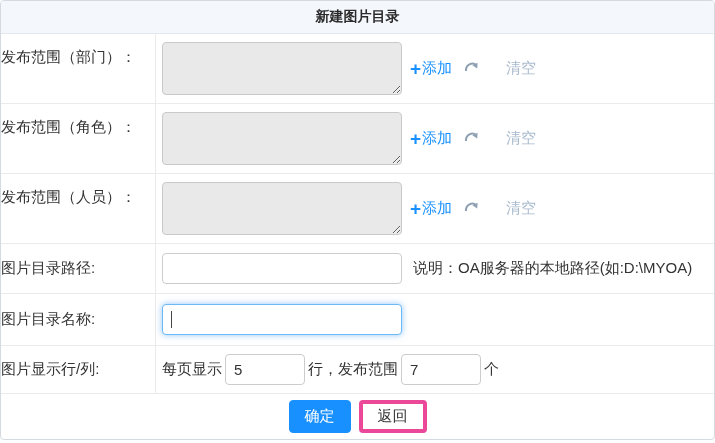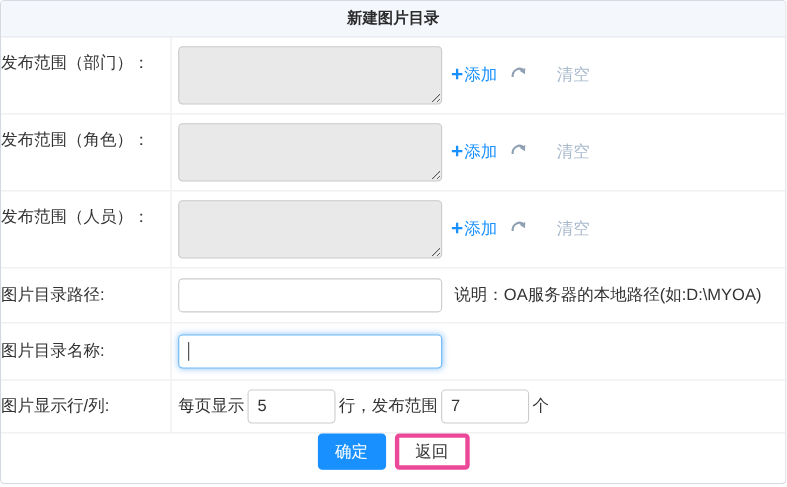--- a/index.html
+++ b/index.html
@@ -137,21 +137,21 @@
     color: #333;
     outline: none;
     margin: 0 3px;
     font-family: "Liberation Sans", "DejaVu Sans", sans-serif;
   }
   .inline-text { font-size: 15px; color: #333; }
 
   .footer-row {
     height: 44px;
     display: flex;
-    align-items: flex-start;
+    align-items: center;
     justify-content: center;
     gap: 8px;
   }
   .btn {
     height: 33px;
     border-radius: 4px;
     font-size: 15px;
     padding: 0 15px;
     cursor: pointer;
     font-family: "Liberation Sans", "DejaVu Sans", sans-serif;

